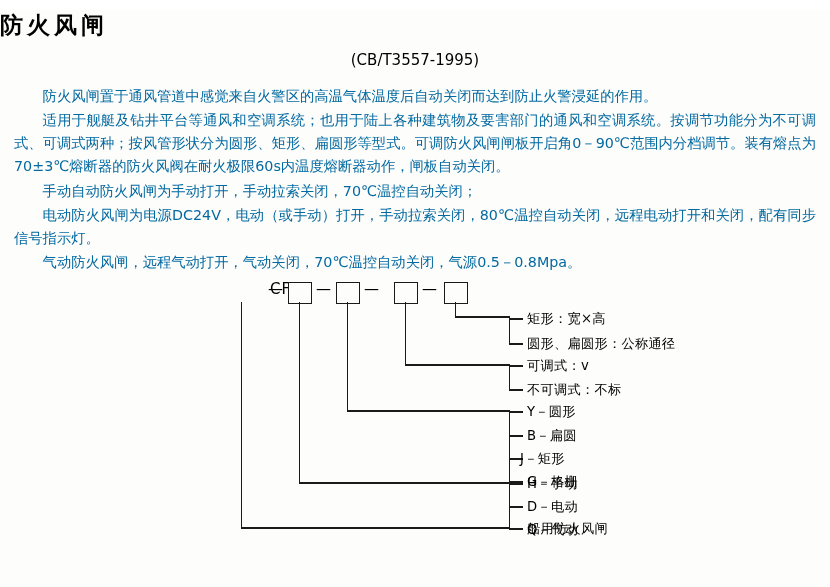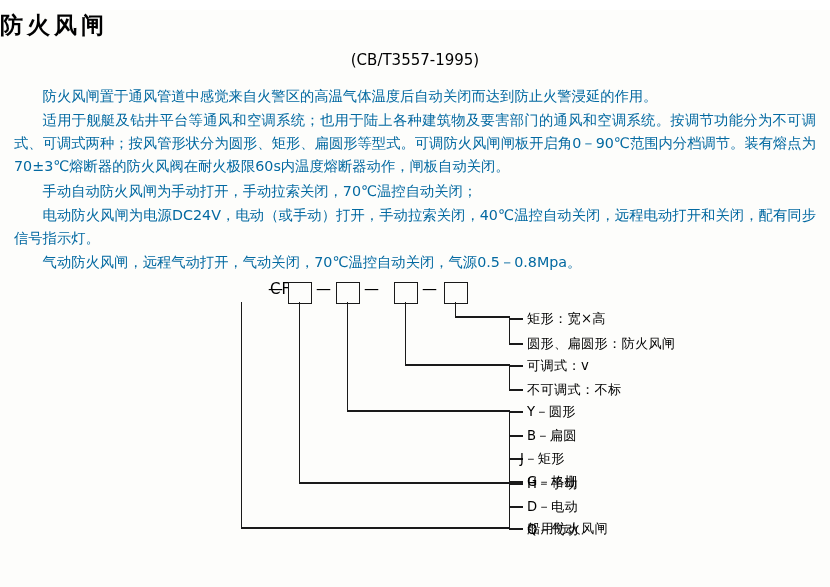--- a/index.html
+++ b/index.html
@@ -88,21 +88,21 @@
 
 <div class="page">
 
   <div class="title">防火风闸</div>
   <div class="subtitle">(CB/T3557-1995)</div>
 
   <div class="body-text">
     <p>防火风闸置于通风管道中感觉来自火警区的高温气体温度后自动关闭而达到防止火警浸延的作用。</p>
     <p>适用于舰艇及钻井平台等通风和空调系统；也用于陆上各种建筑物及要害部门的通风和空调系统。按调节功能分为不可调式、可调式两种；按风管形状分为圆形、矩形、扁圆形等型式。可调防火风闸闸板开启角0－90℃范围内分档调节。装有熔点为70±3℃熔断器的防火风阀在耐火极限60s内温度熔断器动作，闸板自动关闭。</p>
     <p>手动自动防火风闸为手动打开，手动拉索关闭，70℃温控自动关闭；</p>
-    <p>电动防火风闸为电源DC24V，电动（或手动）打开，手动拉索关闭，40℃温控自动关闭，远程电动打开和关闭，配有同步信号指示灯。</p>
+    <p>电动防火风闸为电源DC24V，电动（或手动）打开，手动拉索关闭，80℃温控自动关闭，远程电动打开和关闭，配有同步信号指示灯。</p>
     <p>气动防火风闸，远程气动打开，气动关闭，70℃温控自动关闭，气源0.5－0.8Mpa。</p>
   </div>
 
   <div class="diagram">
 
     <div class="cf-label" style="left:230px; top:0px;margin-left:40px;">CF</div>
     <div class="dash" style="left:268px; top:0px;">—</div>
     <div class="box" style="left:288px; top:2px; width:22px; height:20px;"></div>
     <div class="dash" style="left:316px; top:0px;">—</div>
     <div class="box" style="left:336px; top:2px; width:22px; height:20px;"></div>
@@ -110,21 +110,21 @@
     <div class="box" style="left:394px; top:2px; width:22px; height:20px;"></div>
     <div class="dash" style="left:422px; top:0px;">—</div>
     <div class="box" style="left:444px; top:2px; width:22px; height:20px;"></div>
 
     <div class="dline vline" style="left:455px; top:22px; height:14px;"></div>
     <div class="dline hline" style="left:455px; top:36px; width:55px;"></div>
     <div class="dline vline" style="left:509px; top:36px; height:28px;"></div>
     <div class="dline hline" style="left:509px; top:38px; width:14px;"></div>
     <div class="dline hline" style="left:509px; top:63px; width:14px;"></div>
     <div class="leaf" style="left:527px; top:30px;">矩形：宽×高</div>
-    <div class="leaf" style="left:527px; top:55px;">圆形、扁圆形：防火风闸</div>
+    <div class="leaf" style="left:527px; top:55px;">圆形、扁圆形：公称通径</div>
 
     <div class="dline vline" style="left:405px; top:22px; height:62px;"></div>
     <div class="dline hline" style="left:405px; top:84px; width:105px;"></div>
     <div class="dline vline" style="left:509px; top:84px; height:26px;"></div>
     <div class="dline hline" style="left:509px; top:85px; width:14px;"></div>
     <div class="dline hline" style="left:509px; top:109px; width:14px;"></div>
     <div class="leaf" style="left:527px; top:77px;">可调式：v</div>
     <div class="leaf" style="left:527px; top:101px;">不可调式：不标</div>
 
     <div class="dline vline" style="left:347px; top:22px; height:108px;"></div>

